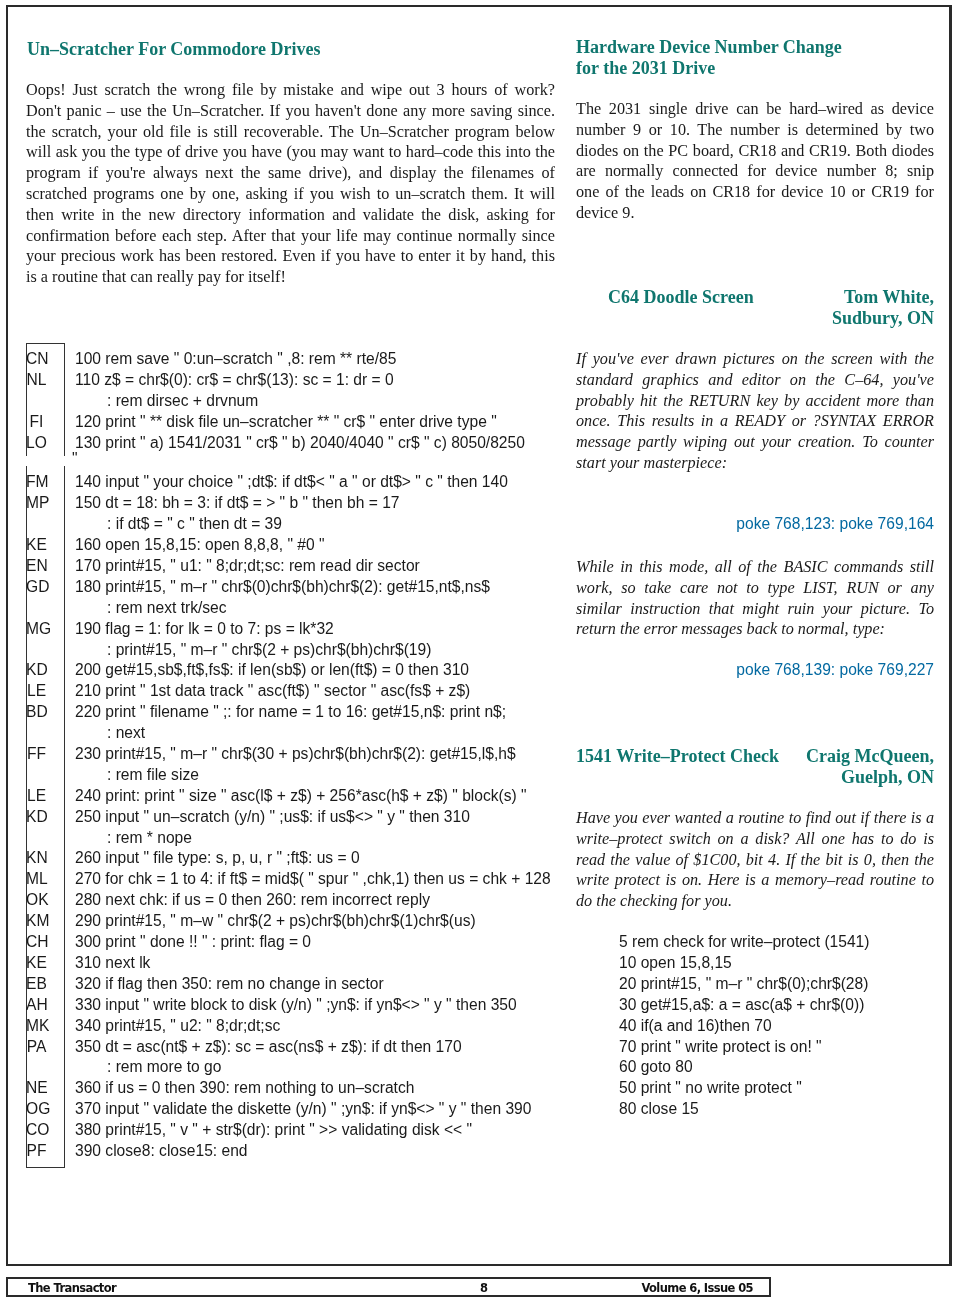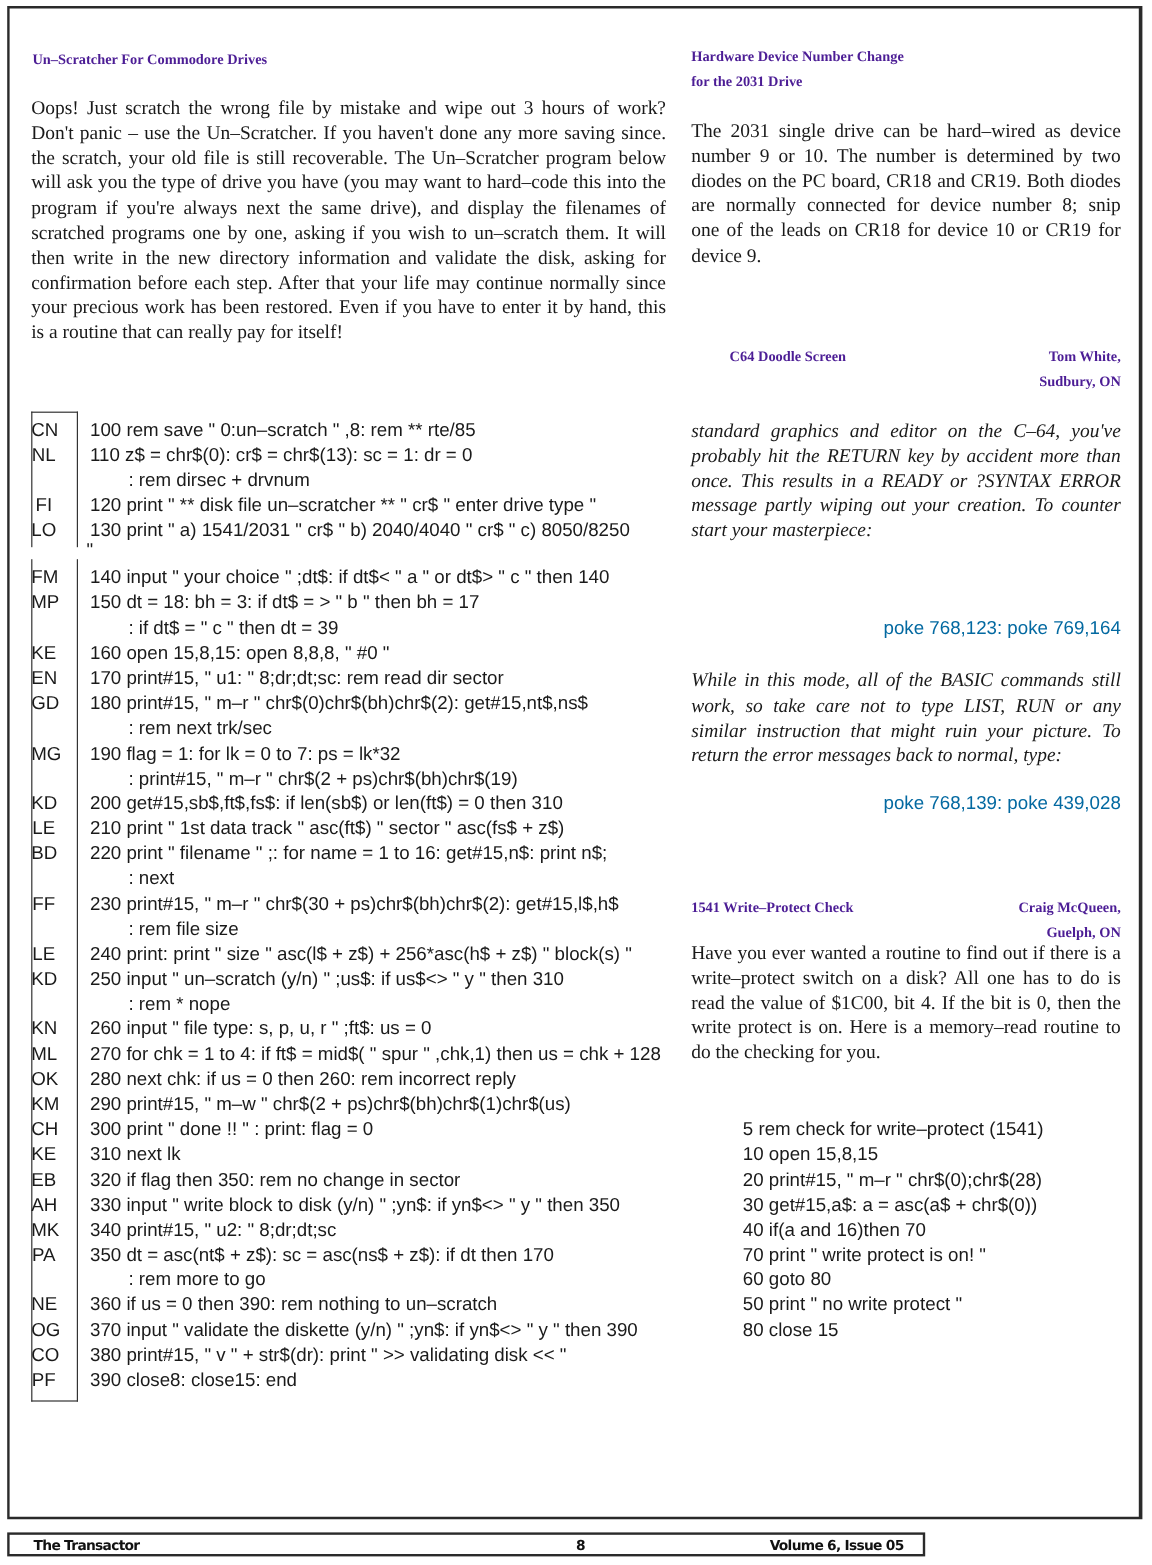--- a/index.html
+++ b/index.html
@@ -1,18 +1,18 @@
 <!DOCTYPE html>
 <html><head>
 <meta charset="utf-8">
 <style>
   html, body { margin: 0; padding: 0; background: #ffffff; }
   body { width: 960px; height: 1304px; position: relative; overflow: hidden; color: #1a1a1a; }
   .frame { position: absolute; left: 6px; top: 5px; width: 946px; height: 1261px; border: 2px solid #2a2a2a; border-right-width: 3px; box-sizing: border-box; }
-  .h { position: absolute; font-family: "Liberation Serif", serif; font-weight: bold; font-size: 12px; line-height: 21px; color: #4c1d95; }
+  .h { position: absolute; font-family: "Liberation Serif", serif; font-weight: bold; font-size: 18px; line-height: 21px; color: #0f766e; }
   .body-text { position: absolute; font-family: "Liberation Serif", serif; font-size: 16.2px; line-height: 20.8px; text-align: justify; color: #1a1a1a; }
   .body-text .ln { display: block; text-align: justify; text-align-last: justify; white-space: nowrap; }
   .body-text .ln.last { text-align-last: left; }
   .ital { font-style: italic; font-family: "Liberation Serif", serif; }
 
   
   .listing { position: absolute; left: 26px; top: 349px; font-family: "Liberation Sans", sans-serif; font-size: 15.6px; color: #1a1a1a; }
   .lrow { position: relative; height: 20.9px; line-height: 20.9px; white-space: nowrap; }
   .ck { position: absolute; left: 0; width: 21px; text-align: center; }
   .code { position: absolute; left: 49px; }
@@ -216,39 +216,40 @@
     <span class="ln">diodes on the PC board, CR18 and CR19. Both diodes</span>
     <span class="ln">are normally connected for device number 8; snip</span>
     <span class="ln">one of the leads on CR18 for device 10 or CR19 for</span>
     <span class="ln last">device 9.</span>
   </div>
 
 <div class="h" style="left:608px; top:287px;">C64 Doodle Screen</div>
 <div class="h" style="left:700px; top:287px; width:234px; text-align:right;">Tom White,</div>
 <div class="h" style="left:700px; top:308px; width:234px; text-align:right;">Sudbury, ON</div>
 <div class="body-text ital" style="left:576px; top:349px; width:358px;" id="dd-para1">
+    <span class="ln">If you've ever drawn pictures on the screen with the</span>
     <span class="ln">standard graphics and editor on the C–64, you've</span>
     <span class="ln">probably hit the RETURN key by accident more than</span>
     <span class="ln">once. This results in a READY or ?SYNTAX ERROR</span>
     <span class="ln">message partly wiping out your creation. To counter</span>
     <span class="ln last">start your masterpiece:</span>
   </div>
 <div class="center-code" style="left:576px; top:515px; width:358px;">poke 768,123: poke 769,164</div>
 <div class="body-text ital" style="left:576px; top:557px; width:358px;" id="dd-para2">
     <span class="ln">While in this mode, all of the BASIC commands still</span>
     <span class="ln">work, so take care not to type LIST, RUN or any</span>
     <span class="ln">similar instruction that might ruin your picture. To</span>
     <span class="ln last">return the error messages back to normal, type:</span>
   </div>
-<div class="center-code" style="left:576px; top:661px; width:358px;">poke 768,139: poke 439,028</div>
+<div class="center-code" style="left:576px; top:661px; width:358px;">poke 768,139: poke 769,227</div>
 
 <div class="h" style="left:576px; top:746px;">1541 Write–Protect Check</div>
 <div class="h" style="left:700px; top:746px; width:234px; text-align:right;">Craig McQueen,</div>
 <div class="h" style="left:700px; top:767px; width:234px; text-align:right;">Guelph, ON</div>
-<div class="body-text" style="left:576px; top:784px; width:358px;" id="wp-para">
+<div class="body-text" style="left:576px; top:808px; width:358px;font-style:italic;" id="wp-para">
     <span class="ln">Have you ever wanted a routine to find out if there is a</span>
     <span class="ln">write–protect switch on a disk? All one has to do is</span>
     <span class="ln">read the value of $1C00, bit 4. If the bit is 0, then the</span>
     <span class="ln">write protect is on. Here is a memory–read routine to</span>
     <span class="ln last">do the checking for you.</span>
   </div>
 <div class="right-code" style="left:619px; top:932px;" id="wp-listing">
     <div>5 rem check for write–protect (1541)</div>
     <div>10 open 15,8,15</div>
     <div>20 print#15, " m–r " chr$(0);chr$(28)</div>

